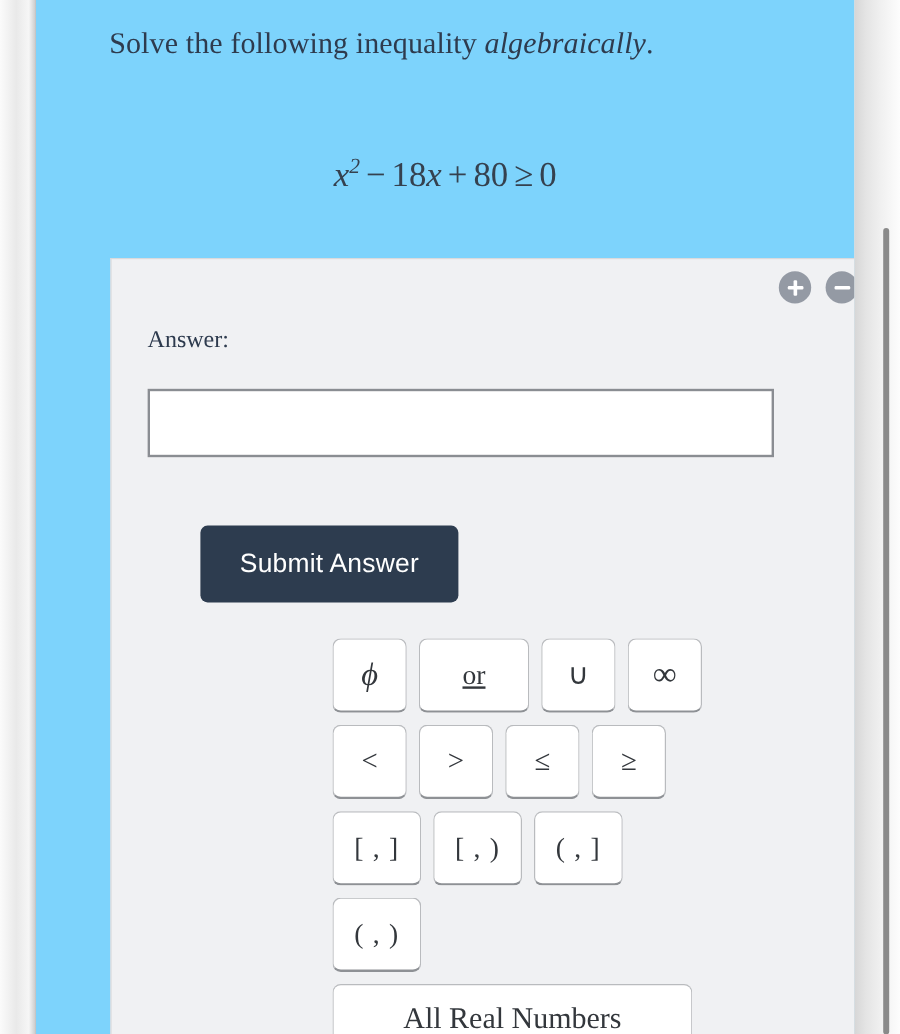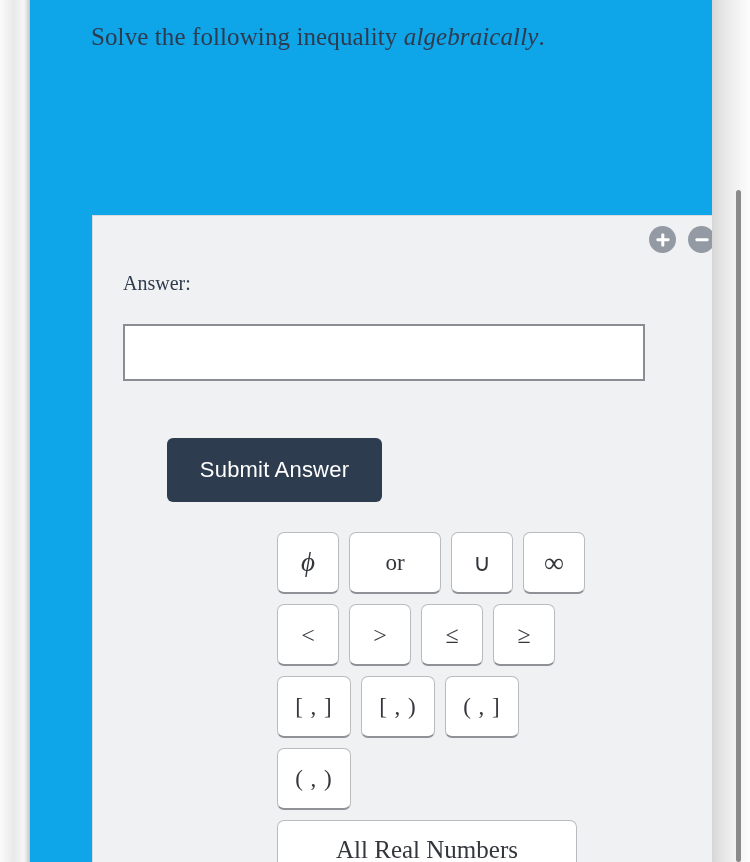--- a/index.html
+++ b/index.html
@@ -45,21 +45,21 @@
     width: 5px; height: 672px;
     background: #8a8a8a;
     border-radius: 3px;
   }
 
   
   .content-surface {
     position: absolute;
     left: 30px; top: 0;
     width: 682px; height: 862px;
-    background: #0ea5e9;
+    background: #7dd3fc;
     overflow: hidden;
   }
 
   
   .prompt {
     position: absolute;
     left: 61px;
     top: 20px;
     width: 580px;
     font-size: 25px;
@@ -213,20 +213,21 @@
     align-items: center;
     justify-content: center;
     cursor: pointer;
     padding: 0 12px;
     min-width: 62px;
     height: 62px;
     line-height: 1;
   }
   .key.wide {
     min-width: 92px;
+    text-decoration: underline;
   }
   .key.interval {
     font-size: 23px;
     letter-spacing: 1px;
     min-width: 74px;
   }
   .key.allreal {
     width: 300px;
     min-width: 300px;
     height: 58px;
@@ -255,20 +256,23 @@
 <div id="page-root">
 
   <div class="left-gutter"></div>
 
   <div class="content-surface">
 
     <div class="prompt">
       <span>Solve the following inequality </span><em>algebraically</em><span>.</span>
     </div>
 
+    <div class="math-expression">
+      <span class="mi">x</span><sup>2</sup><span class="mo">−</span><span class="mn">18</span><span class="mi">x</span><span class="mo">+</span><span class="mn">80</span><span class="mo">≥</span><span class="mn">0</span>
+    </div>
 
     <div class="answer-panel">
 
       <div class="panel-tools">
         <button class="tool-btn">
           <span class="bar-h"></span>
           <span class="bar-v"></span>
         </button>
         <button class="tool-btn">
           <span class="bar-h"></span>

